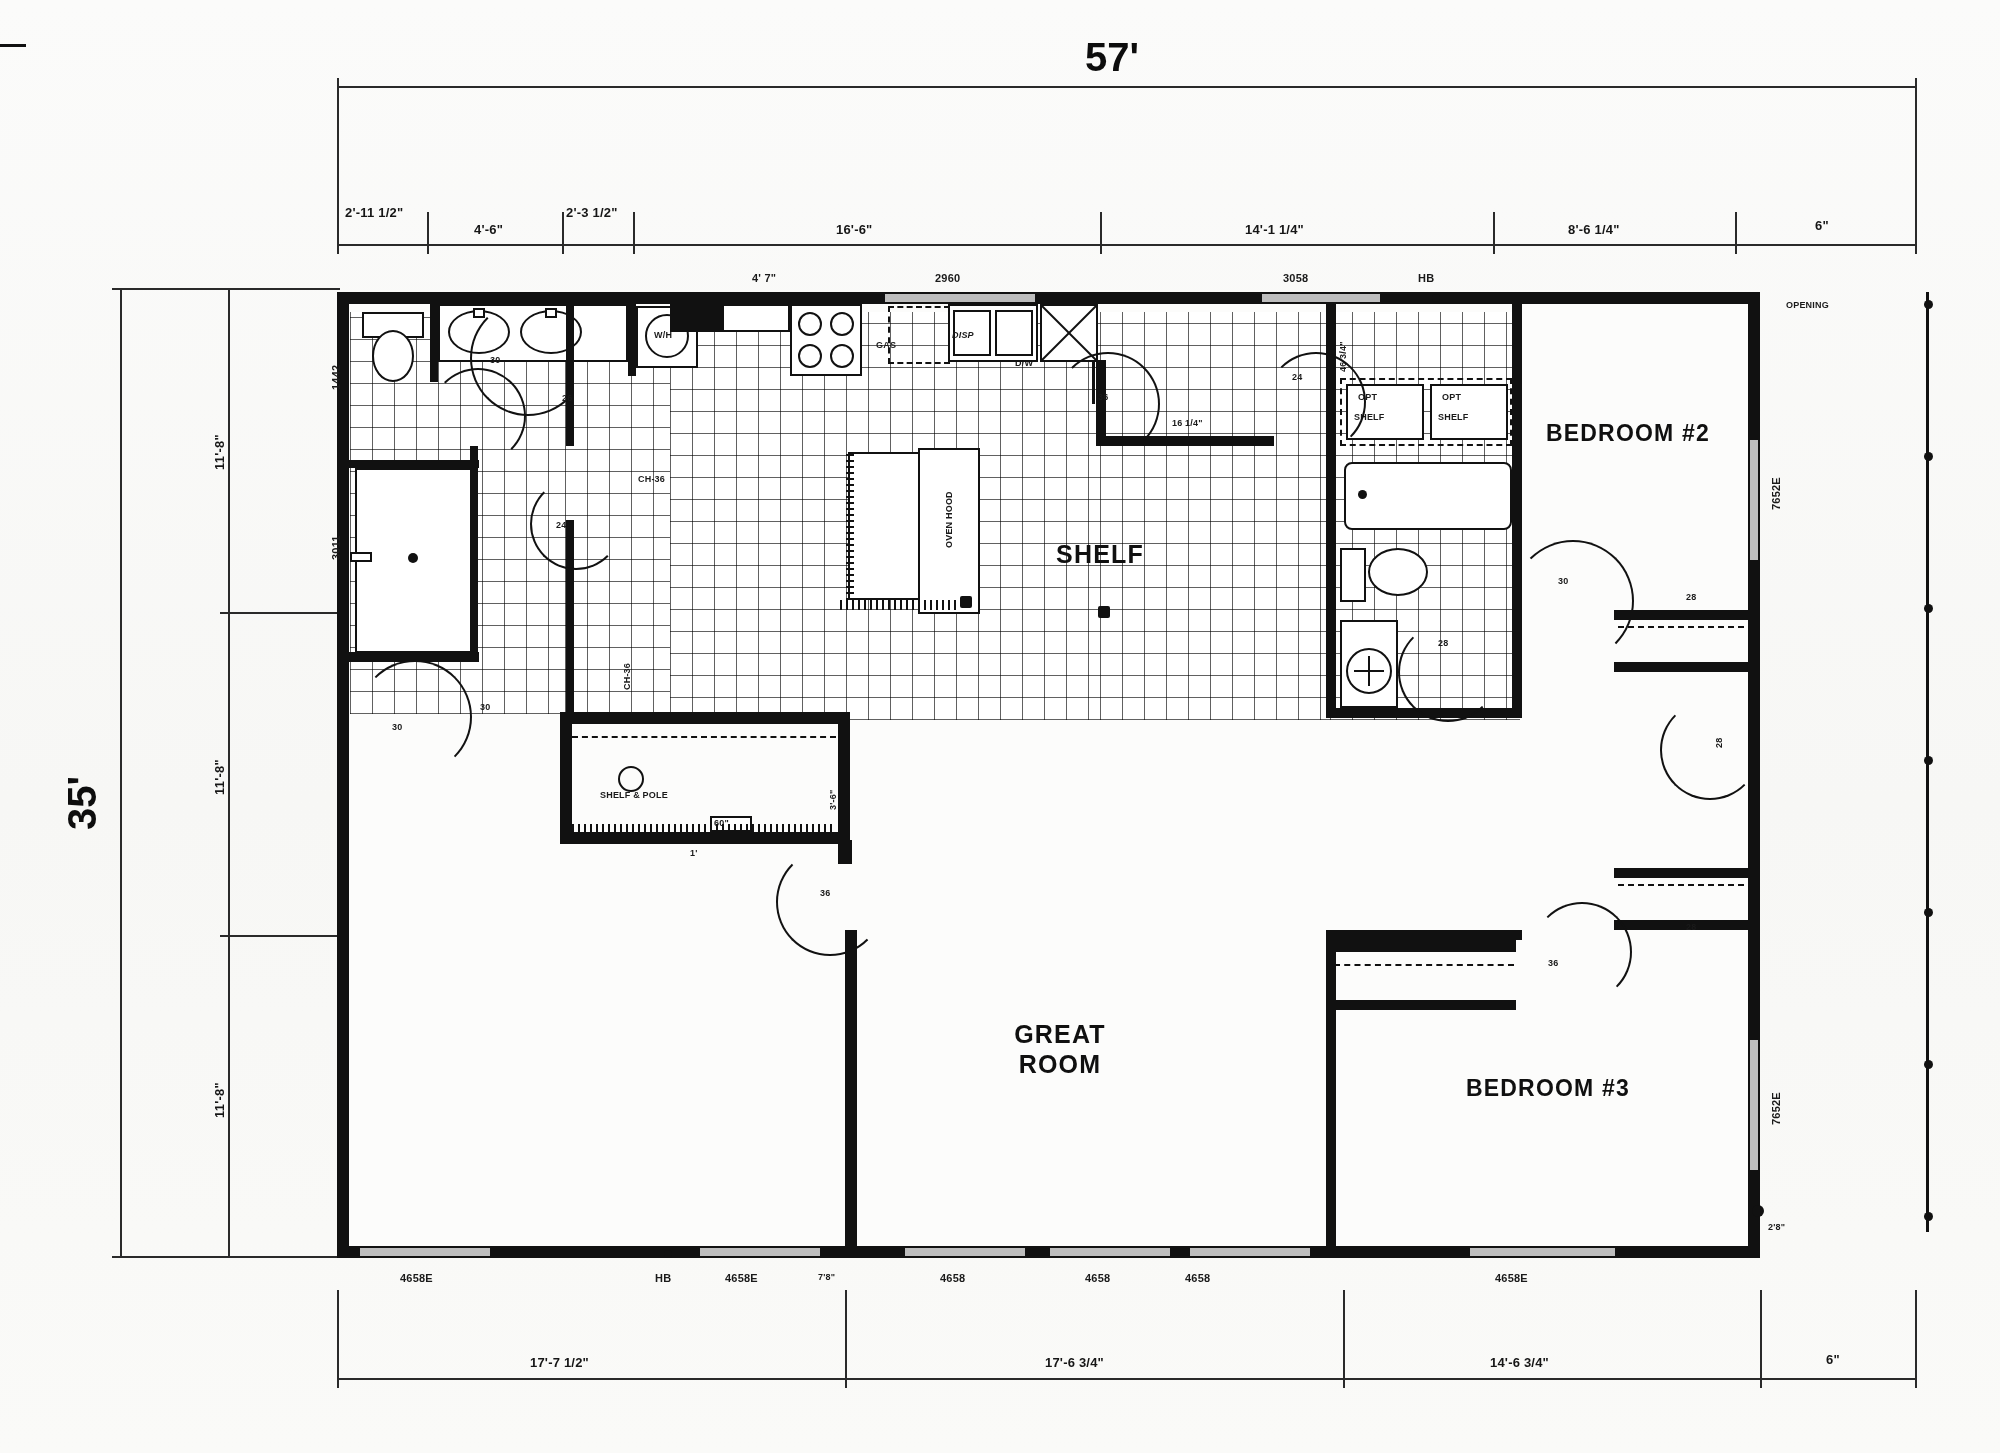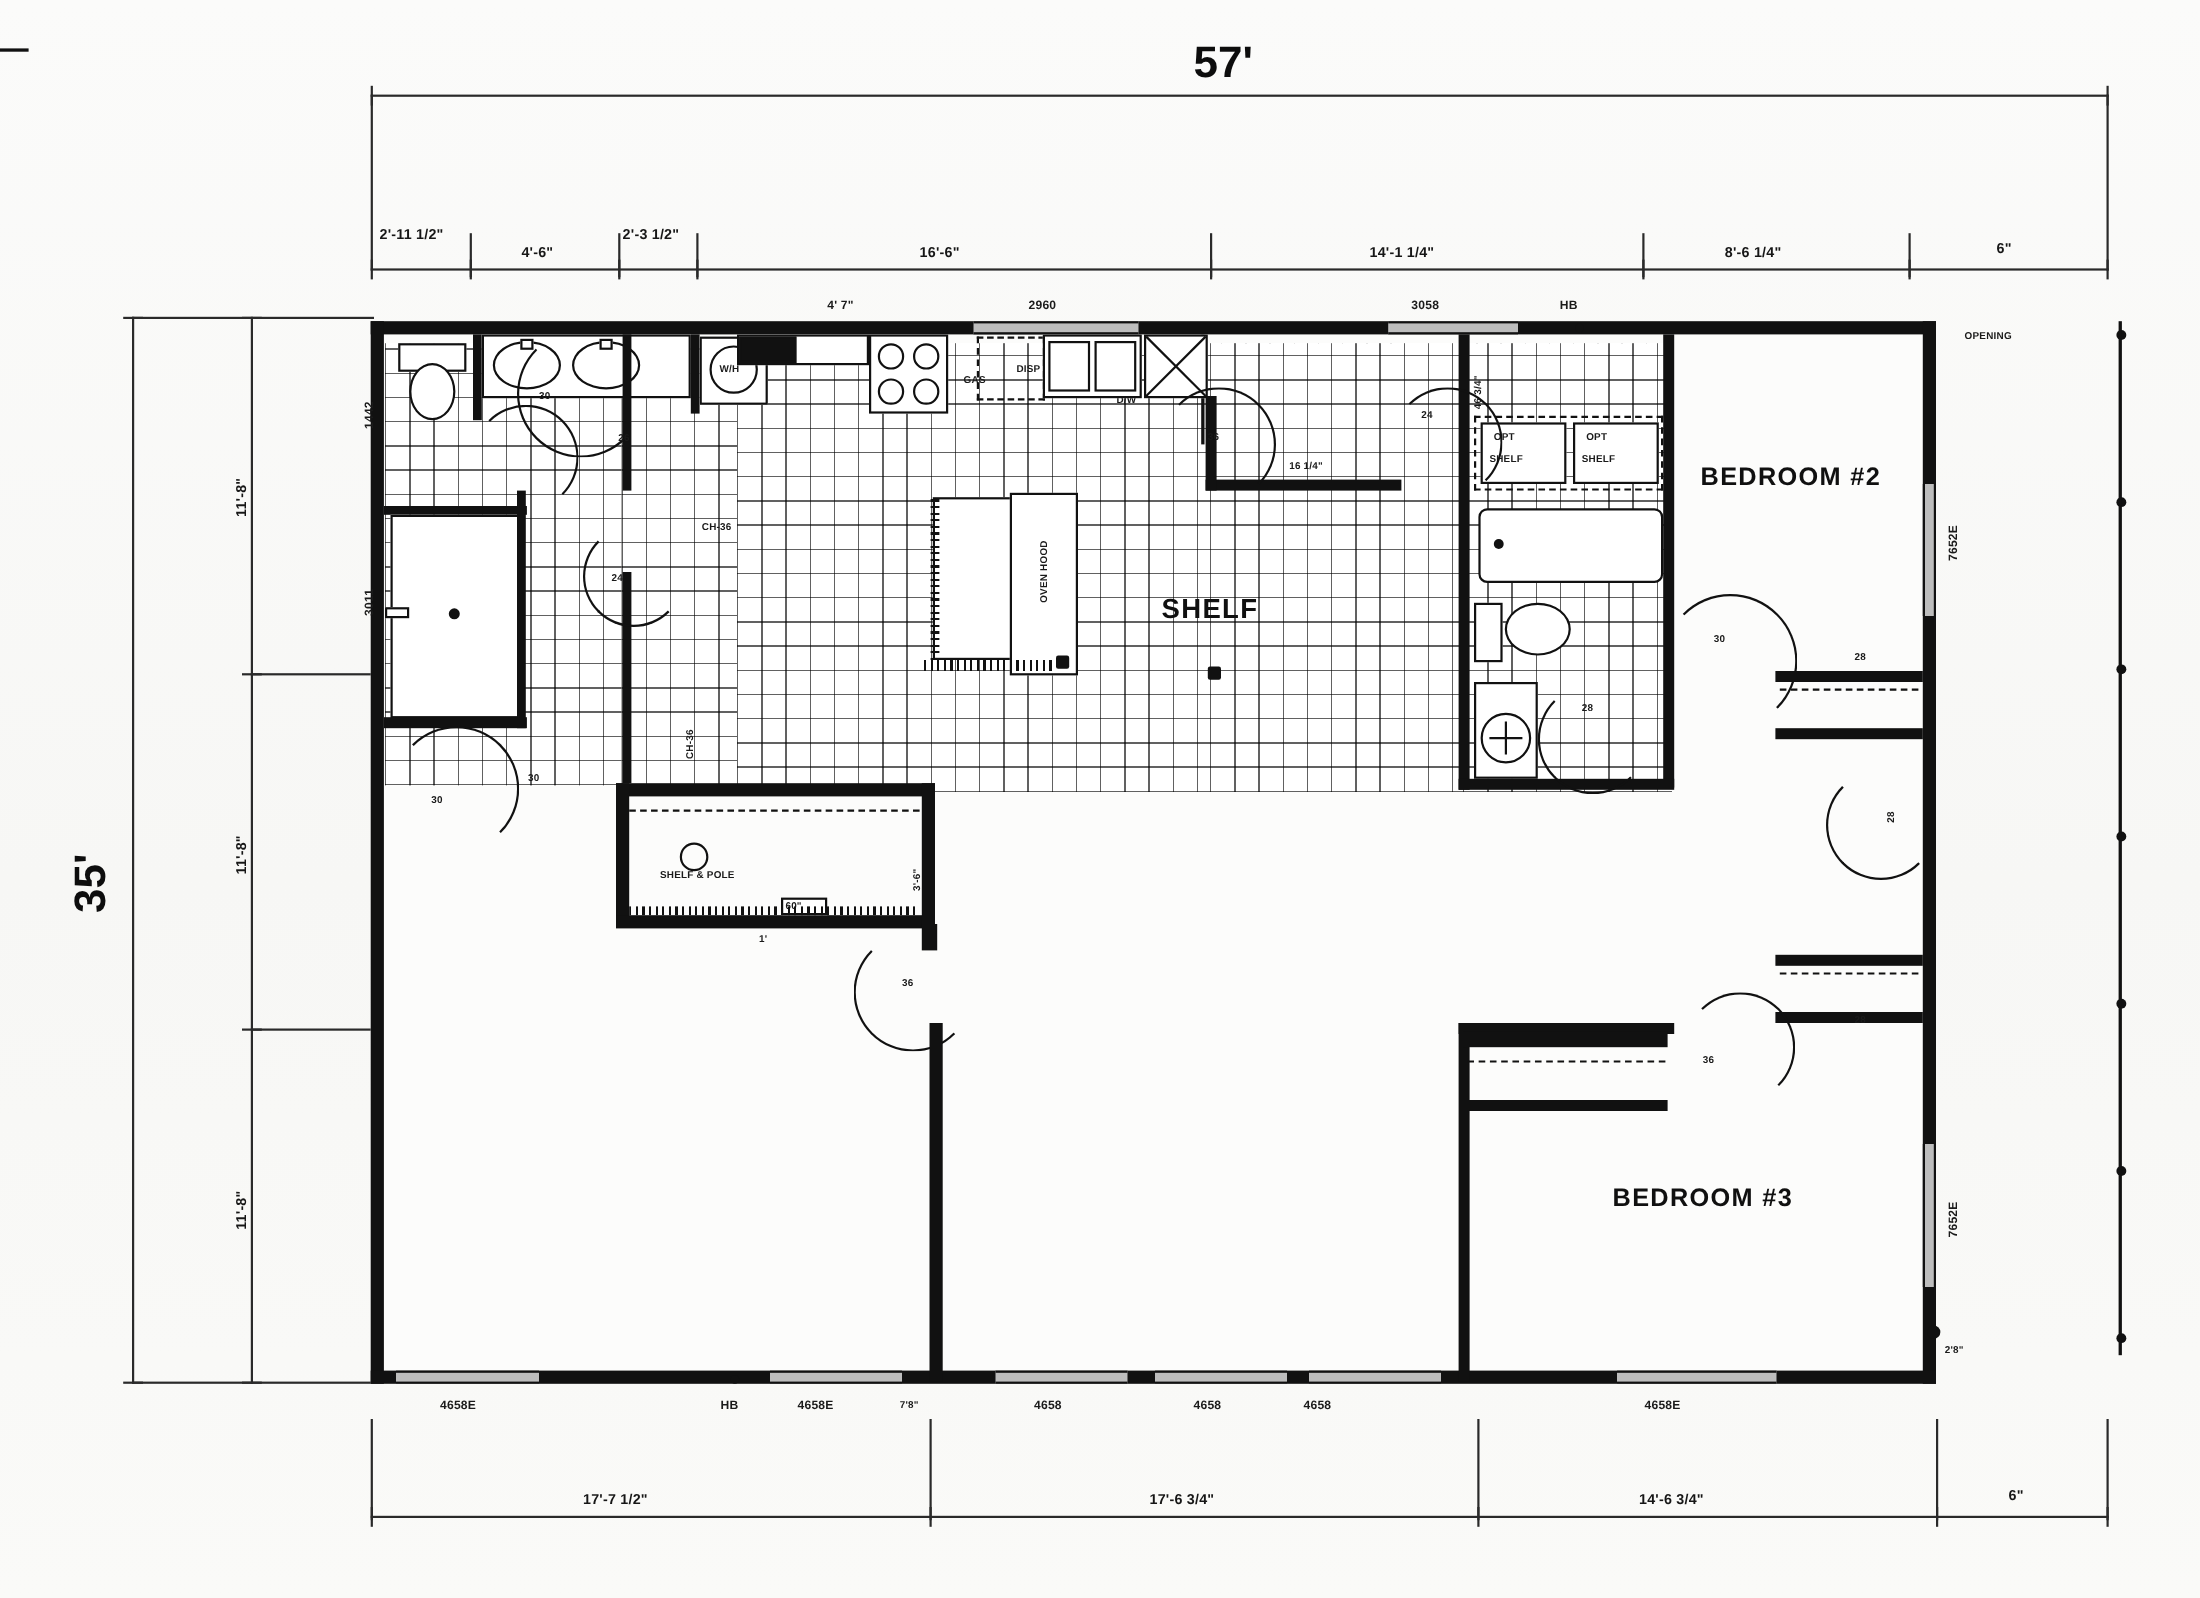--- a/index.html
+++ b/index.html
@@ -288,21 +288,21 @@
   <div class="fixr" style="left:798px;top:344px;width:24px;height:24px;"></div>
   <div class="fixr" style="left:830px;top:344px;width:24px;height:24px;"></div>
   <div class="code tiny" style="left:876px;top:340px;">GAS</div>
 
   <div class="dashed" style="left:888px;top:306px;width:62px;height:58px;"></div>
   <div class="code tiny" style="left:1015px;top:358px;">D/W</div>
 
   <div class="cab" style="left:948px;top:304px;width:90px;height:58px;"></div>
   <div class="fix" style="left:953px;top:310px;width:38px;height:46px;"></div>
   <div class="fix" style="left:995px;top:310px;width:38px;height:46px;"></div>
-  <div class="code tiny" style="left:924px;top:330px;">DISP</div>
+  <div class="code tiny" style="left:952px;top:330px;font-style:italic;">DISP</div>
 
   <div class="cab" style="left:1040px;top:304px;width:58px;height:58px;"></div>
   <svg class="abs" style="left:1040px;top:304px;" width="58" height="58">
     <line x1="2" y1="2" x2="56" y2="56" stroke="#111" stroke-width="2"></line>
     <line x1="56" y1="2" x2="2" y2="56" stroke="#111" stroke-width="2"></line>
   </svg>
 
   <div class="wall" style="left:1096px;top:436px;width:178px;height:10px;"></div>
   <div class="wall" style="left:1096px;top:360px;width:10px;height:86px;"></div>
 
@@ -392,20 +392,22 @@
   <div class="code tiny" style="left:714px;top:818px;">60"</div>
   <div class="counterhatch" style="left:572px;top:824px;width:264px;height:8px;"></div>
 
   <div class="swing" style="left:776px;top:848px;width:104px;height:104px;"></div>
   <div class="code tiny" style="left:820px;top:888px;">36</div>
 
   <div class="wall" style="left:845px;top:930px;width:12px;height:326px;"></div>
   <div class="wall" style="left:838px;top:840px;width:14px;height:24px;"></div>
 
 
+  <div class="room" style="left:930px;top:1020px;width:260px;">GREAT
+ROOM</div>
 
   <div class="room" style="left:1000px;top:540px;width:200px;">SHELF</div>
 
   <div class="room small" style="left:1488px;top:420px;width:280px;">BEDROOM #2</div>
 
   <div class="room small" style="left:1408px;top:1075px;width:280px;">BEDROOM #3</div>
 
 </div>
 
 </body></html>

